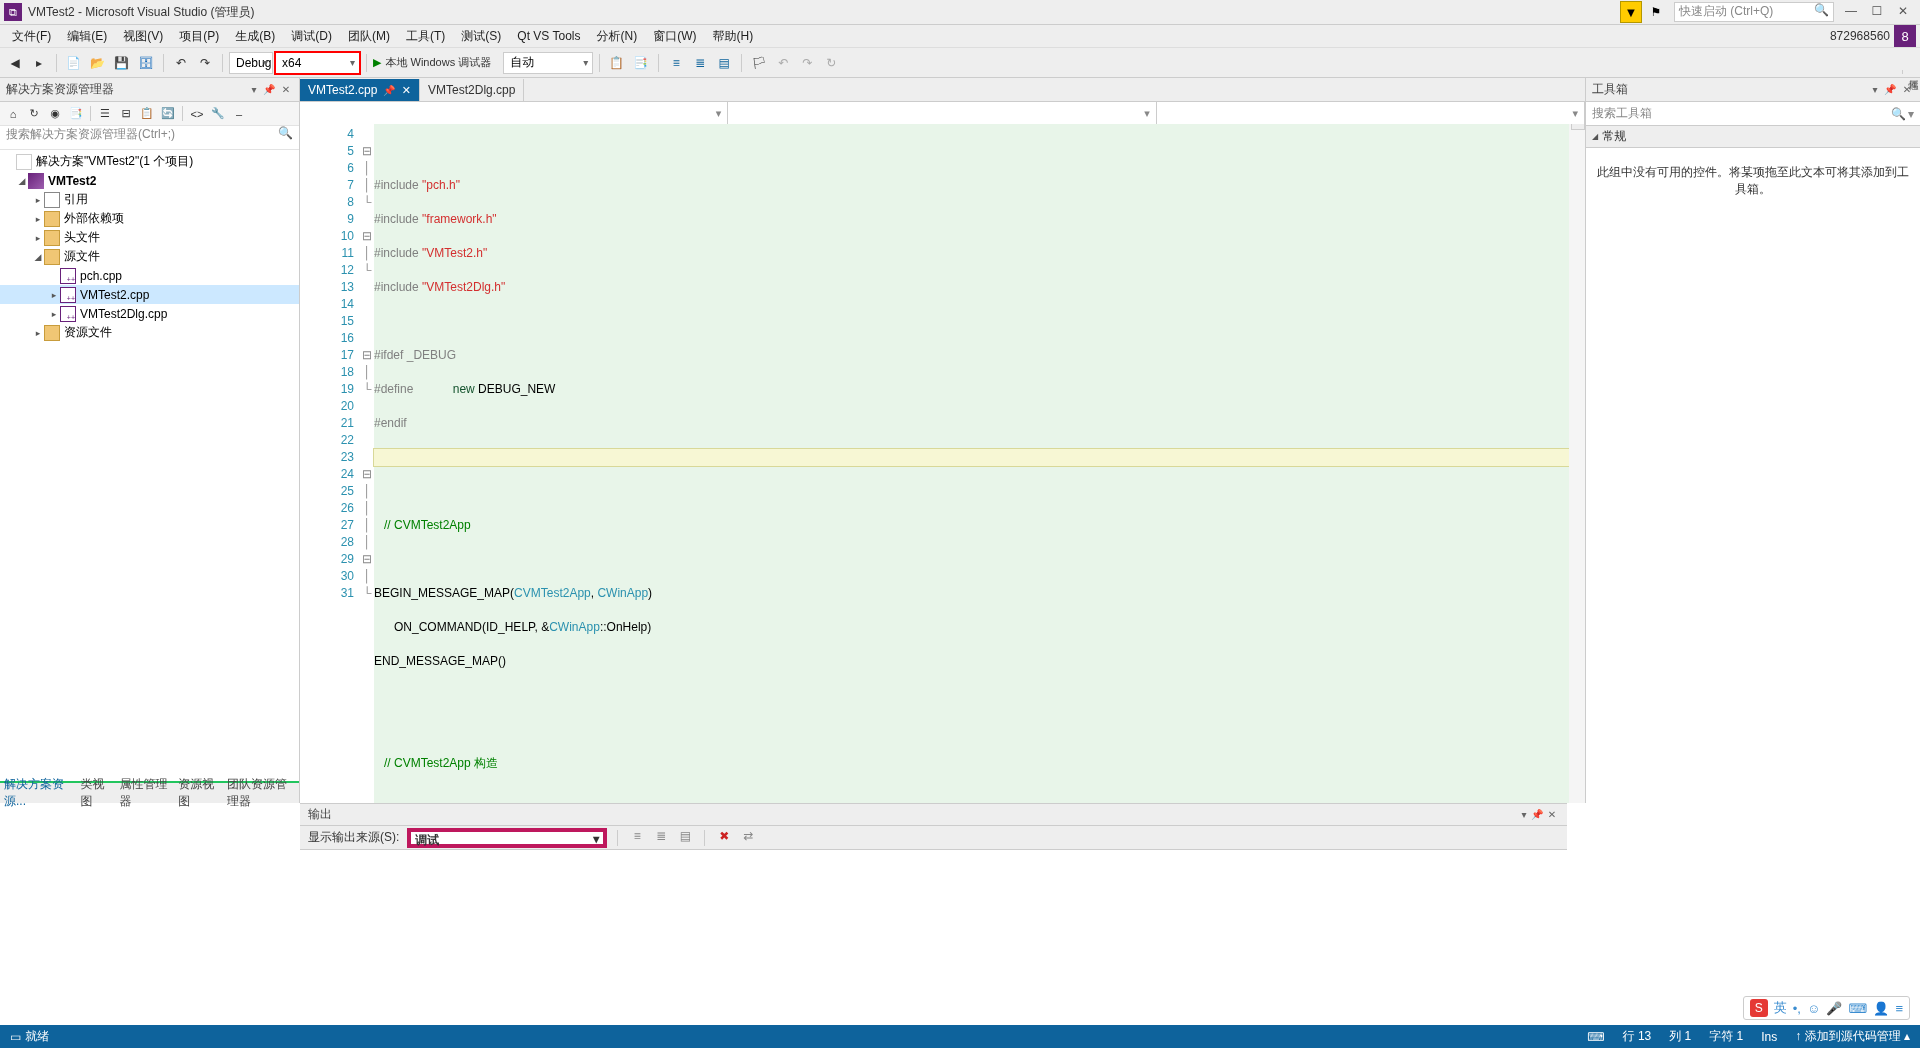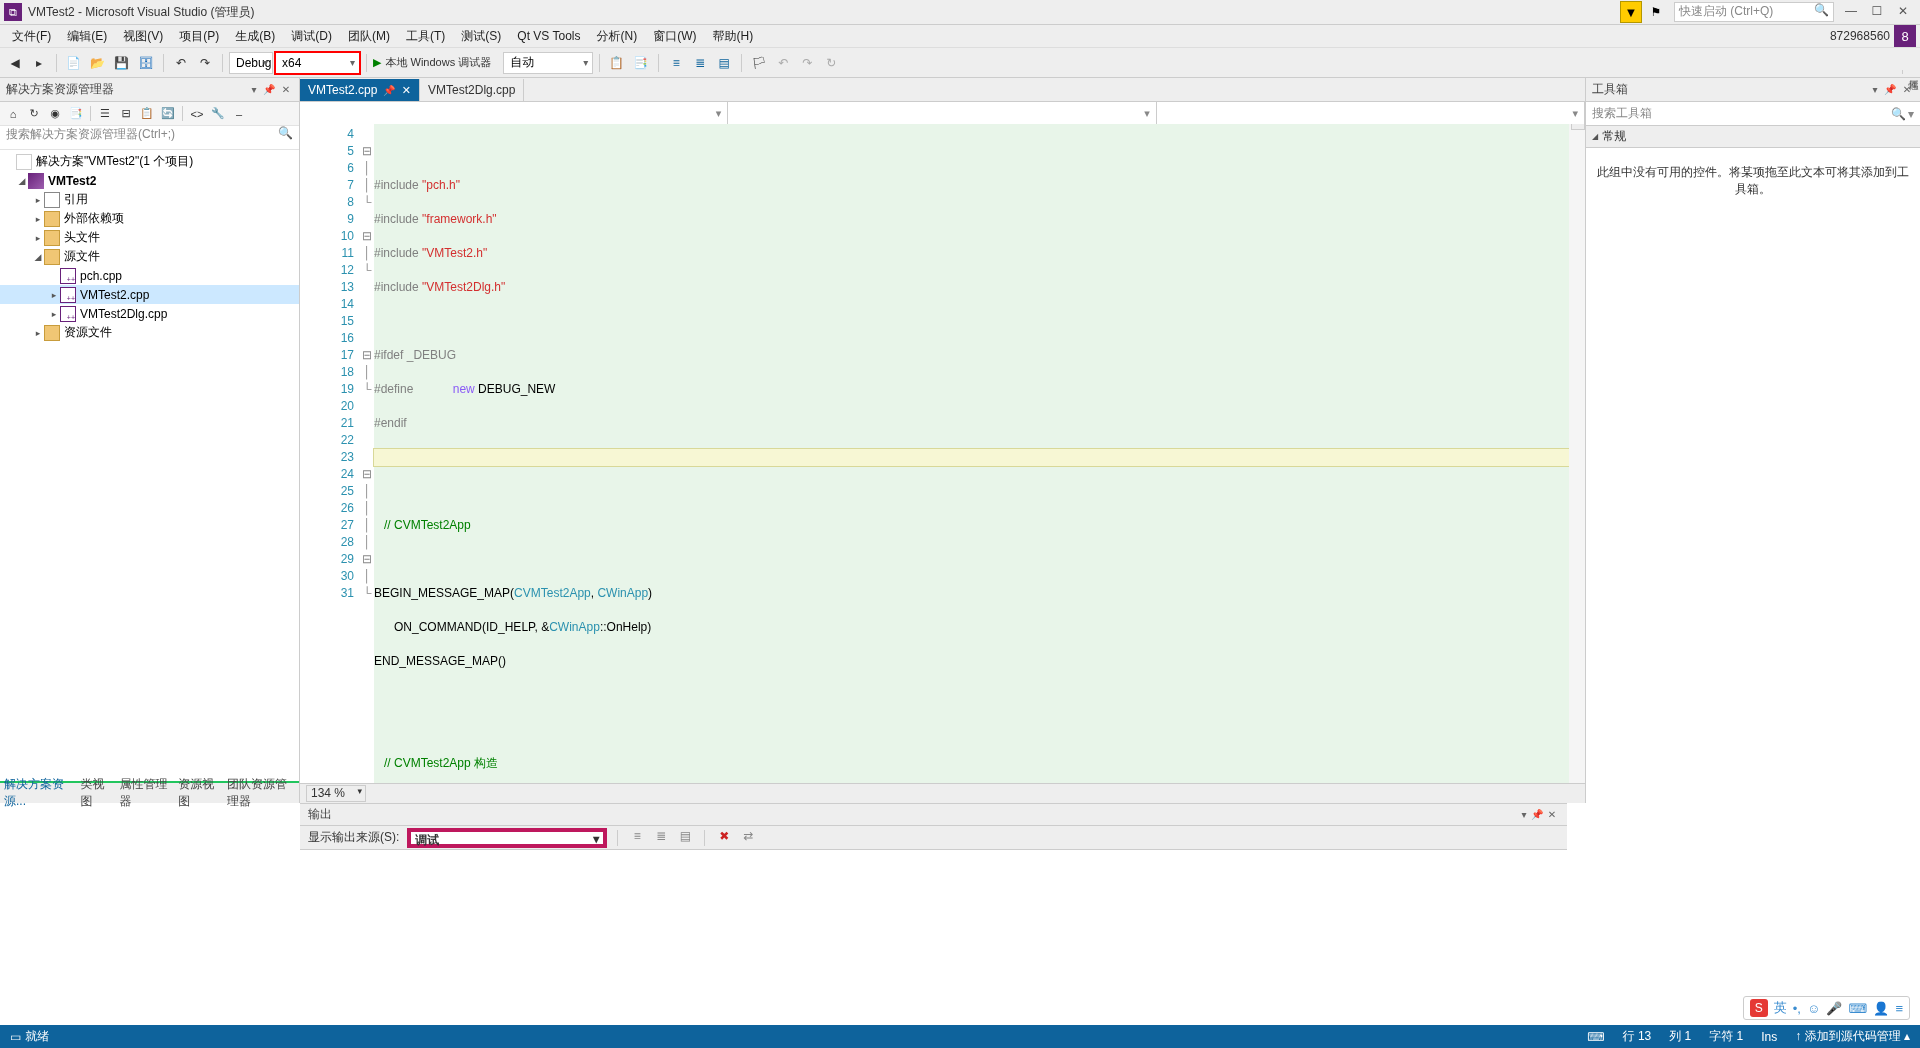--- a/index.html
+++ b/index.html
@@ -66,21 +66,21 @@
 .navbar .nsel::after { content: "▾"; position: absolute; right: 6px; color: #888; }
 .editor { flex: 1; display: flex; background: #fff; overflow: hidden; position: relative; }
 .gutter { width: 60px; background: #fff; text-align: right; padding-right: 6px; color: #2b91af; font-family: Consolas, monospace; font-size: 13px; line-height: 17px; padding-top: 2px; }
 .gutter .ln { height: 17px; }
 .foldcol { width: 14px; background: #fff; font-family: Consolas, monospace; font-size: 11px; color: #888; line-height: 17px; padding-top: 2px; }
 .foldcol .f { height: 17px; text-align: center; }
 .codearea { flex: 1; background: #e8f5e9; font-family: Consolas, monospace; font-size: 13px; line-height: 17px; padding-top: 2px; white-space: pre; color: #000; position: relative; }
 .codearea .line { height: 17px; }
 .codearea .line.hl { background: #f7f7d4; outline: 1px solid #d8d898; }
 .cm { color: #008000; }
-.kw { color: #8b5cf6; padding-left: 36px; }
+.kw { color: #14532d; padding-left: 36px; }
 .str { color: #d32f2f; }
 .typ { color: #2b91af; }
 .pp { color: #808080; }
 .scrolloverlay { position: absolute; right: 0; top: 0; width: 16px; height: 100%; background: #f5f5f5; }
 .splitmark { position: absolute; right: 0; top: -4px; width: 14px; height: 10px; background: #eee; border: 1px solid #ccc; }
 .editorfoot { height: 20px; background: #eee; border-top: 1px solid #ccc; display: flex; align-items: center; padding: 0 6px; font-size: 11px; color: #333; }
 .editorfoot .cmb { height: 17px; border: 1px solid #ccc; width: 60px; padding: 0 4px; position: relative; }
 .editorfoot .cmb::after { content: "▾"; position: absolute; right: 3px; font-size: 9px; }
 .rightpanel { width: 335px; display: flex; flex-direction: column; border-left: 1px solid #ccc; }
 .toolsearch { height: 24px; border-bottom: 1px solid #ccc; padding: 0 6px; display: flex; align-items: center; color: #888; font-size: 11px; }
@@ -375,23 +375,20 @@
 
 
 
 
 
 
       </div>
       <div class="scrolloverlay"></div>
       <div class="splitmark"></div>
     </div>
-    <div class="editorfoot">
-      <div class="cmb"><span>134 %</span></div>
-    </div>
   </div>
 
   <div class="rightpanel">
     <div class="panelhead">
       <span>工具箱</span>
       <span class="spacer"></span>
       <span class="hbtn">▾</span>
       <span class="hbtn">📌</span>
       <span class="hbtn">✕</span>
     </div>

